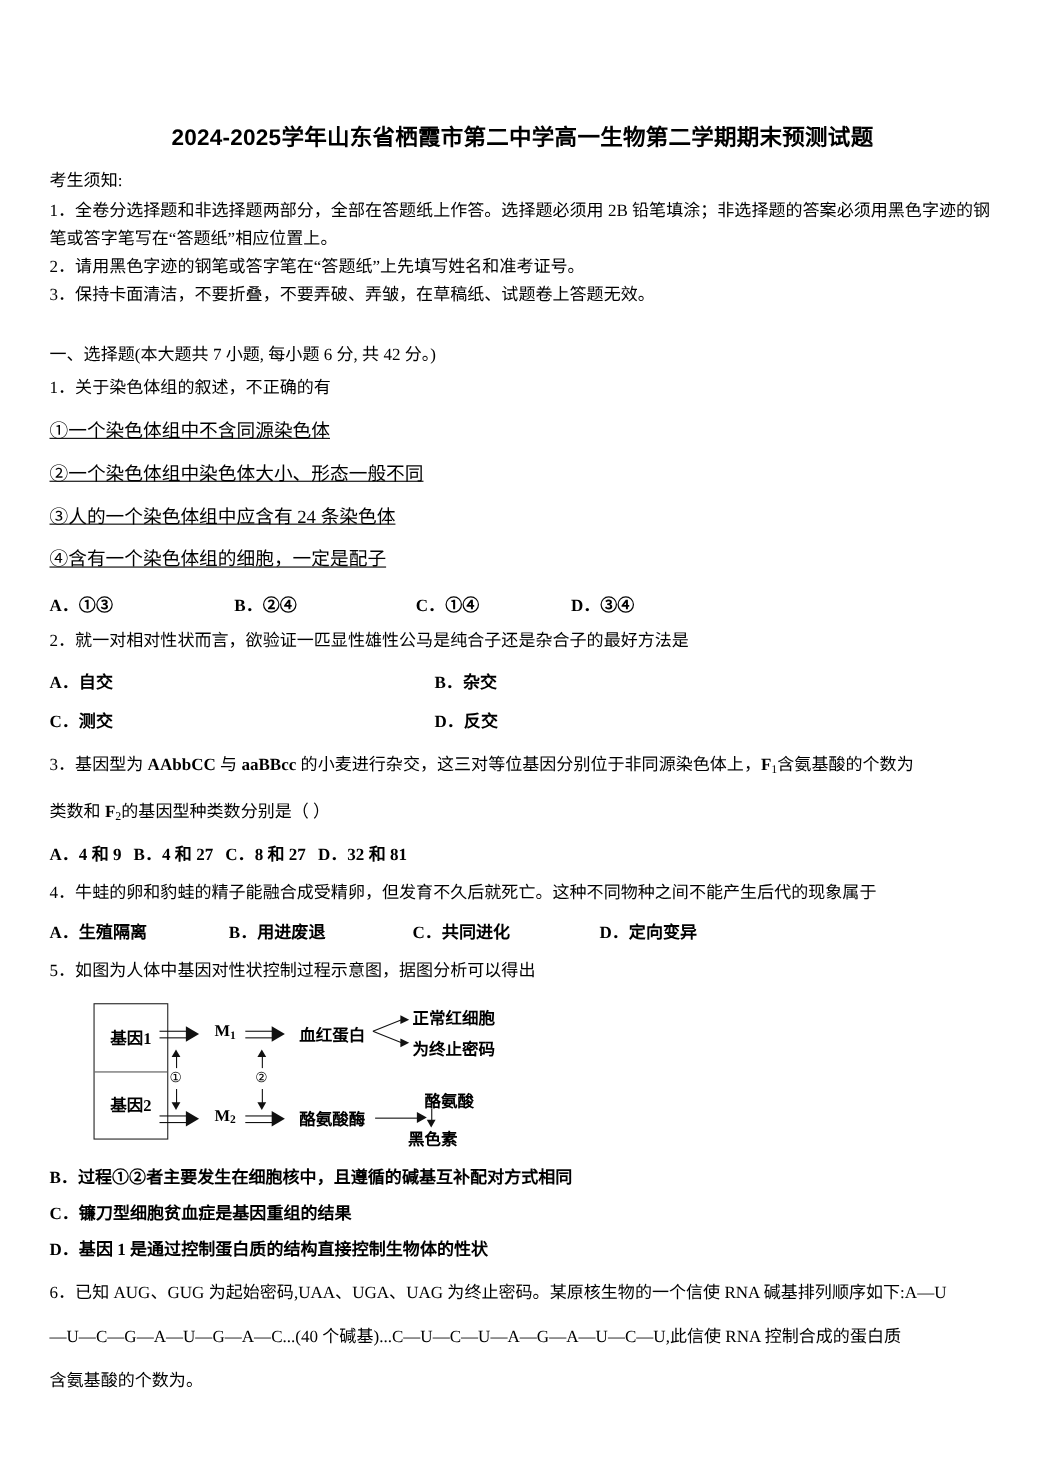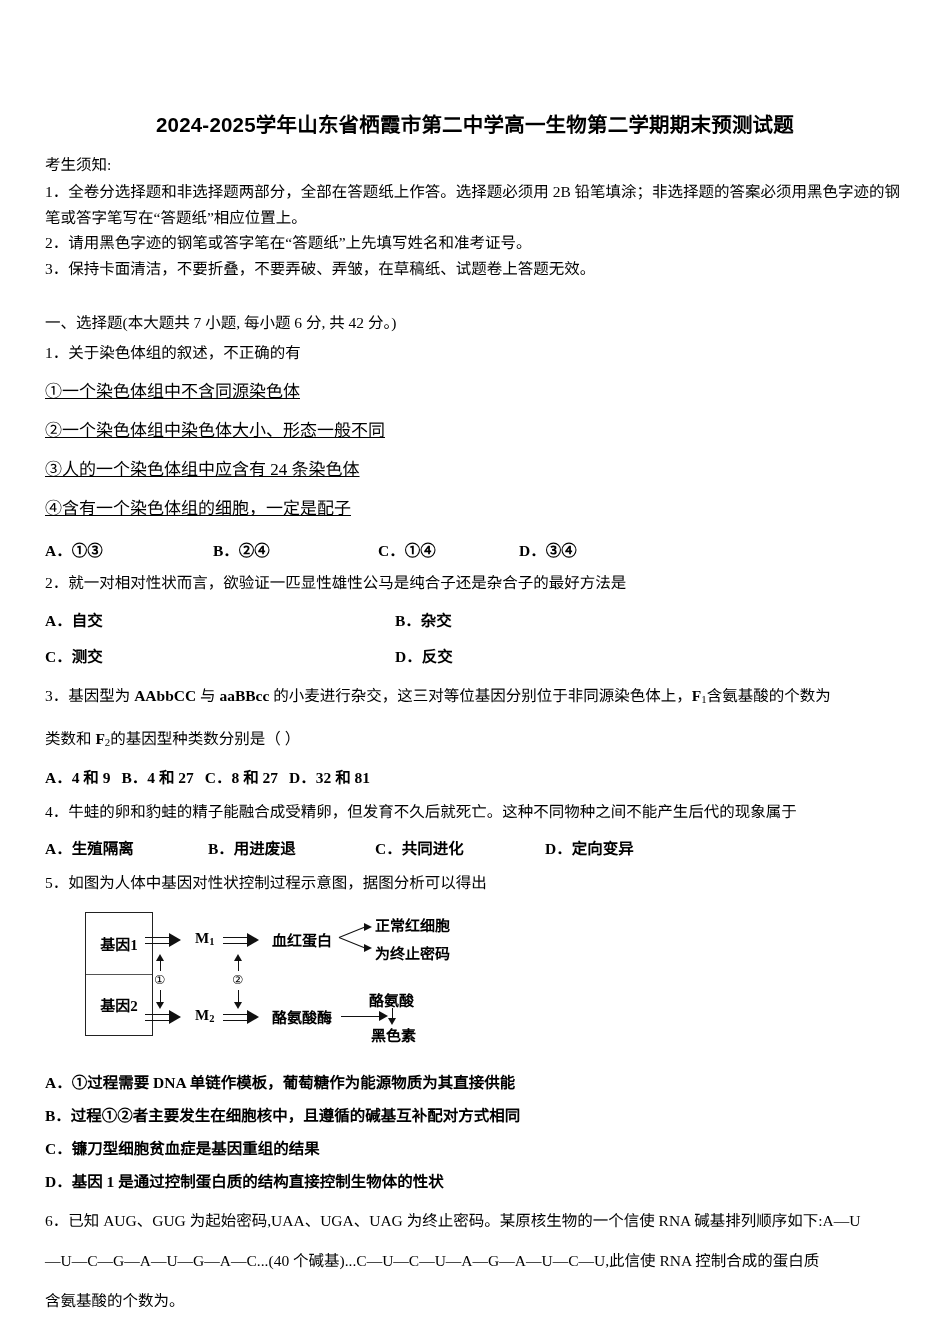--- a/index.html
+++ b/index.html
@@ -351,27 +351,26 @@
       <div class="fig-label" style="left:134px; top:101px;"><span class="bold">M</span><sub>2</sub></div>
       <div class="dbl-arrow" style="left:162px; top:103px;">
         <div class="ln a"></div>
           <div class="ln b"></div>
           <div class="hd"></div>
       </div>
       <div class="fig-label cn" style="left:211px; top:100px;">酪氨酸酶</div>
 
       <div class="hline" style="left:280px; top:110px; width:40px;"></div>
       <div class="hline-head" style="left:318px; top:105px;"></div>
-      <div class="fig-label cn" style="left:308px; top:83px;">酪氨酸</div>
+      <div class="fig-label cn" style="left:325px; top:83px;">酪氨酸</div>
       <div class="vline" style="left:331px; top:102px; height:13px;"></div>
       <div class="v-arrow-dn" style="left:327px; top:112px;"></div>
       <div class="fig-label cn" style="left:310px; top:118px;">黑色素</div>
     </div>
 
-    <p class="optline" style="margin-top:12px;"><span>A．</span><span>①过程需要 DNA 单链作模板，葡萄糖作为能源物质为其直接供能</span></p>
     <p class="optline"><span>B．</span><span>过程①②者主要发生在细胞核中，且遵循的碱基互补配对方式相同</span></p>
     <p class="optline"><span>C．</span><span>镰刀型细胞贫血症是基因重组的结果</span></p>
     <p class="optline"><span>D．</span><span>基因 1 是通过控制蛋白质的结构直接控制生物体的性状</span></p>
 
     <p class="q6-line" style="margin-top:3px;"><span>6．</span><span>已知 AUG、GUG 为起始密码,UAA、UGA、UAG 为终止密码。某原核生物的一个信使 RNA 碱基排列顺序如下:A—U</span></p>
     <p class="q6-line">—U—C—G—A—U—G—A—C...(40 个碱基)...C—U—C—U—A—G—A—U—C—U,此信使 RNA 控制合成的蛋白质</p>
     <p class="q6-line">含氨基酸的个数为。</p>
 
   </div>
 </div>

